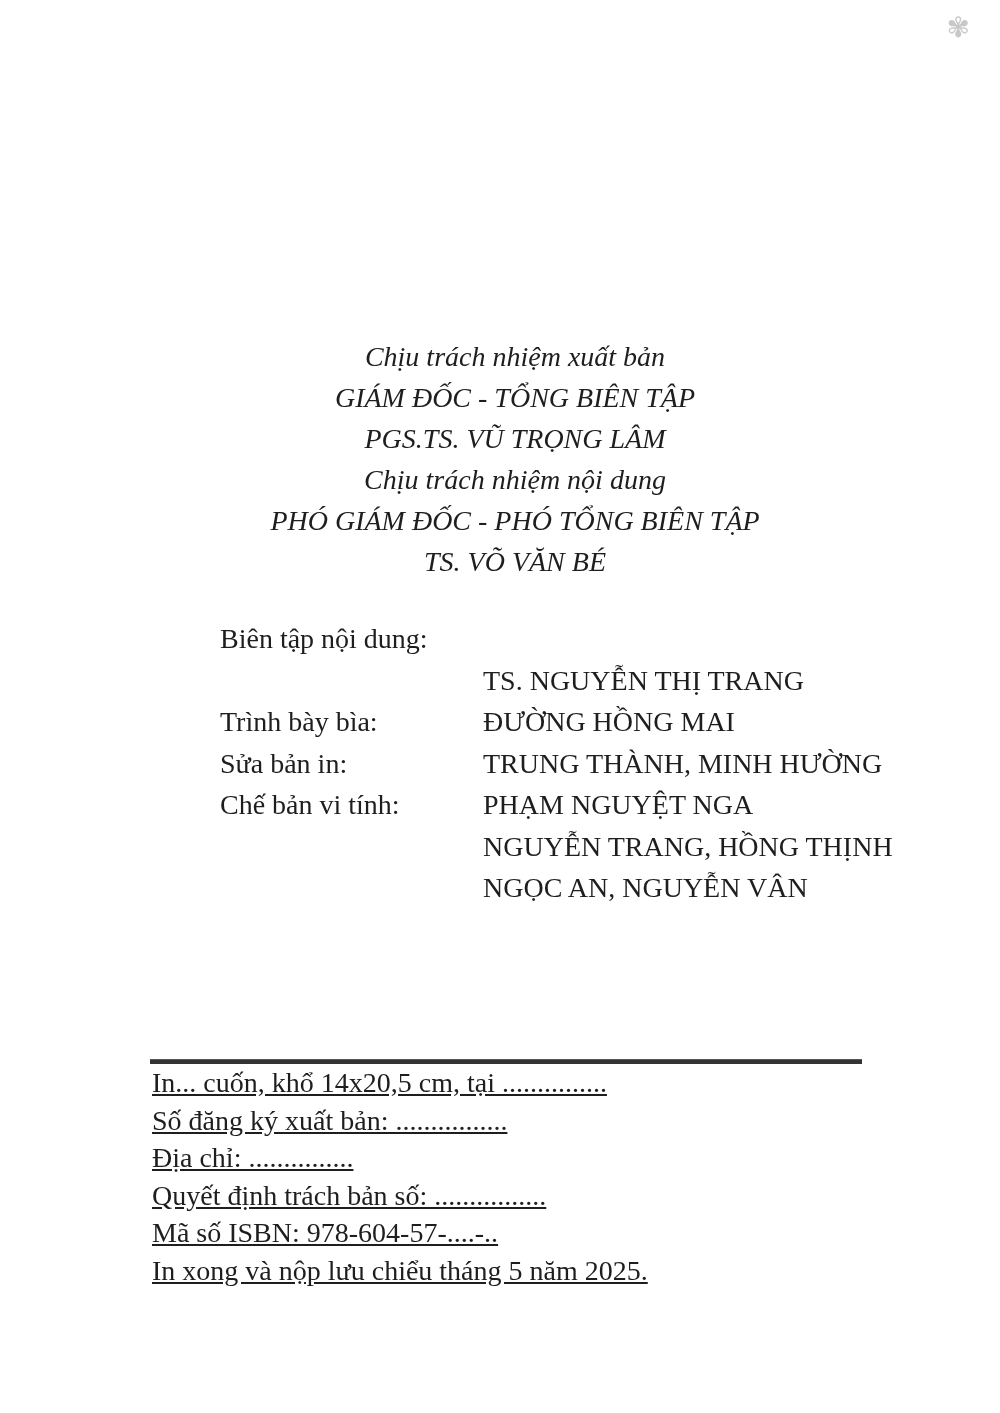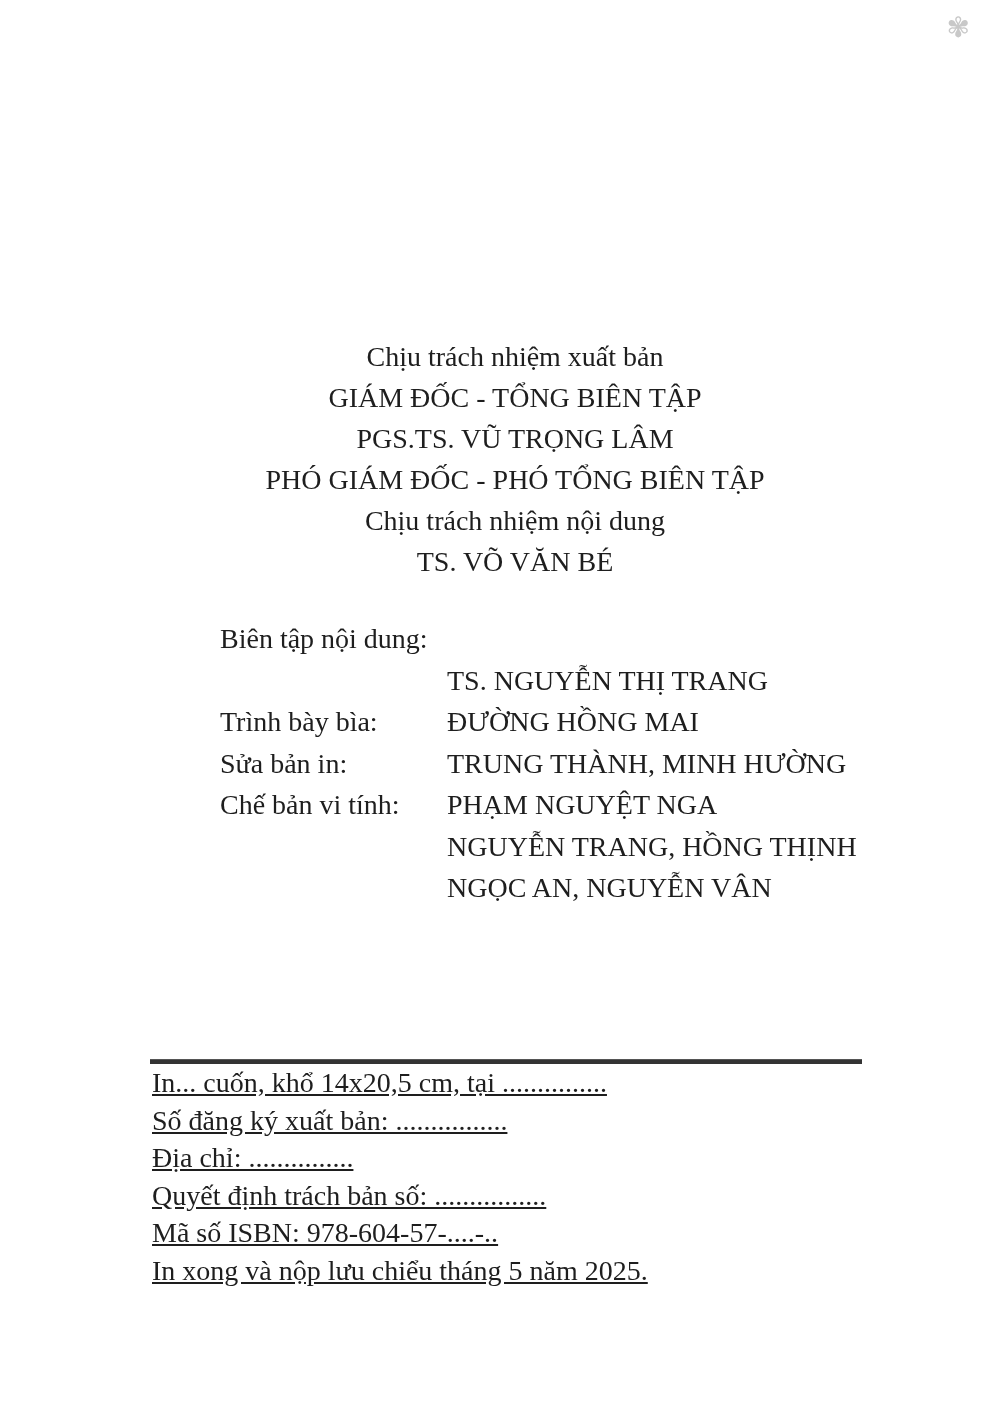--- a/index.html
+++ b/index.html
@@ -27,30 +27,31 @@
   }
   .publisher-block {
     position: absolute;
     top: 336px;
     left: 30px;
     width: 970px;
     text-align: center;
     font-size: 28px;
     line-height: 41px;
     white-space: nowrap;
+    font-style: italic;
   }
   .credits-block {
     position: absolute;
     top: 618px;
     left: 220px;
     font-size: 28px;
     line-height: 41.5px;
     white-space: nowrap;
   }
-  .credit-row { display: flex; }
+  .credit-row { display: flex; gap: 36px; }
   .credit-label {
     flex: none;
     width: 227px;
   }
   .print-rule {
     position: absolute;
     top: 1059px;
     left: 150px;
     width: 712px;
     height: 4px;
@@ -71,22 +72,22 @@
 <body>
 
 <div class="page">
 
   <div class="ornament" style="color: rgb(200, 200, 200);">✾</div>
 
   <div class="publisher-block">
     <div>Chịu trách nhiệm xuất bản</div>
     <div>GIÁM ĐỐC - TỔNG BIÊN TẬP</div>
     <div>PGS.TS. VŨ TRỌNG LÂM</div>
+    <div>Chịu trách nhiệm nội dung</div>
     <div>PHÓ GIÁM ĐỐC - PHÓ TỔNG BIÊN TẬP</div>
-    <div>Chịu trách nhiệm nội dung</div>
     <div>TS. VÕ VĂN BÉ</div>
   </div>
 
   <div class="credits-block">
     <div class="credit-row">
       <span class="credit-label">Biên tập nội dung:</span>
     </div>
     <div class="credit-row">
       <span class="credit-label"></span>
       <span class="credit-value">TS. NGUYỄN THỊ TRANG</span>

